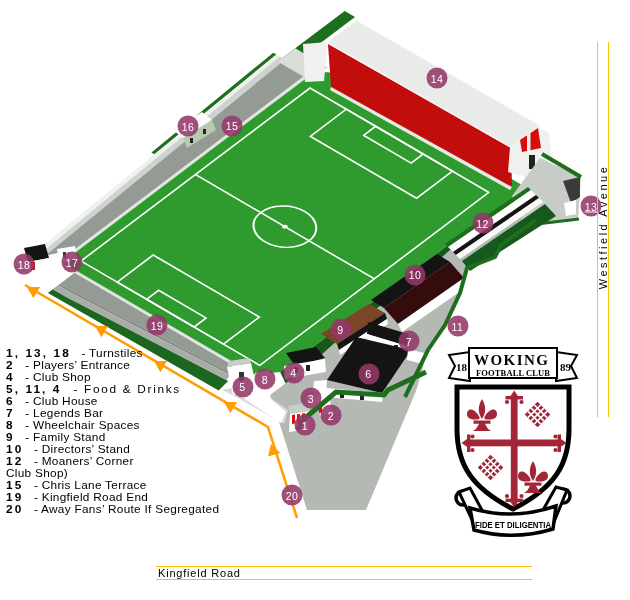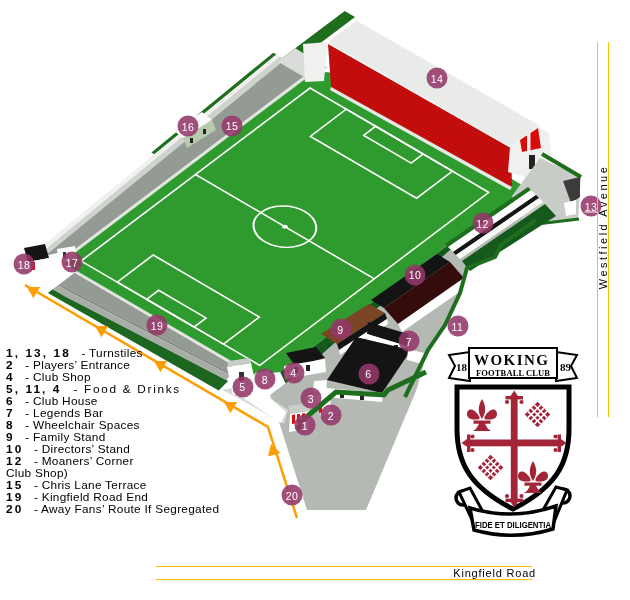--- a/index.html
+++ b/index.html
@@ -265,17 +265,17 @@
 <div class="circ" style="left:437px;top:78px;">14</div>
 <div class="circ" style="left:232px;top:125.5px;">15</div>
 <div class="circ" style="left:188px;top:126px;">16</div>
 <div class="circ" style="left:66px;top:262px;margin-left:6px;">17</div>
 <div class="circ" style="left:24px;top:264px;">18</div>
 <div class="circ" style="left:157px;top:325px;">19</div>
 <div class="circ" style="left:292px;top:495px;">20</div>
 
 <div class="road" style="position:absolute;left:156px;top:566px;width:376px;border-top:1.6px solid #fdc303;"></div>
 <div class="road" style="position:absolute;left:156px;top:579px;width:376px;border-top:1.6px solid #fdc303;"></div>
-<div class="road" style="position:absolute;left:158px;top:567px;width:378px;text-align:right;font-size:11px;letter-spacing:0.8px;">Kingfield Road</div>
+<div class="road" style="position:absolute;left:158px;top:567px;width:378px;text-align:left;font-size:11px;letter-spacing:0.8px;">Kingfield Road</div>
 
 <div class="road" style="position:absolute;left:597px;top:42px;height:375px;border-left:1.6px solid #fdc303;"></div>
 <div class="road" style="position:absolute;left:608px;top:42px;height:375px;border-left:1.6px solid #fdc303;"></div>
 <div class="road" style="position:absolute;left:603px;top:227px;font-size:11px;letter-spacing:2.5px;transform:translate(-50%,-50%) rotate(-90deg);white-space:nowrap;">Westfield Avenue</div>
 
 </body></html>

